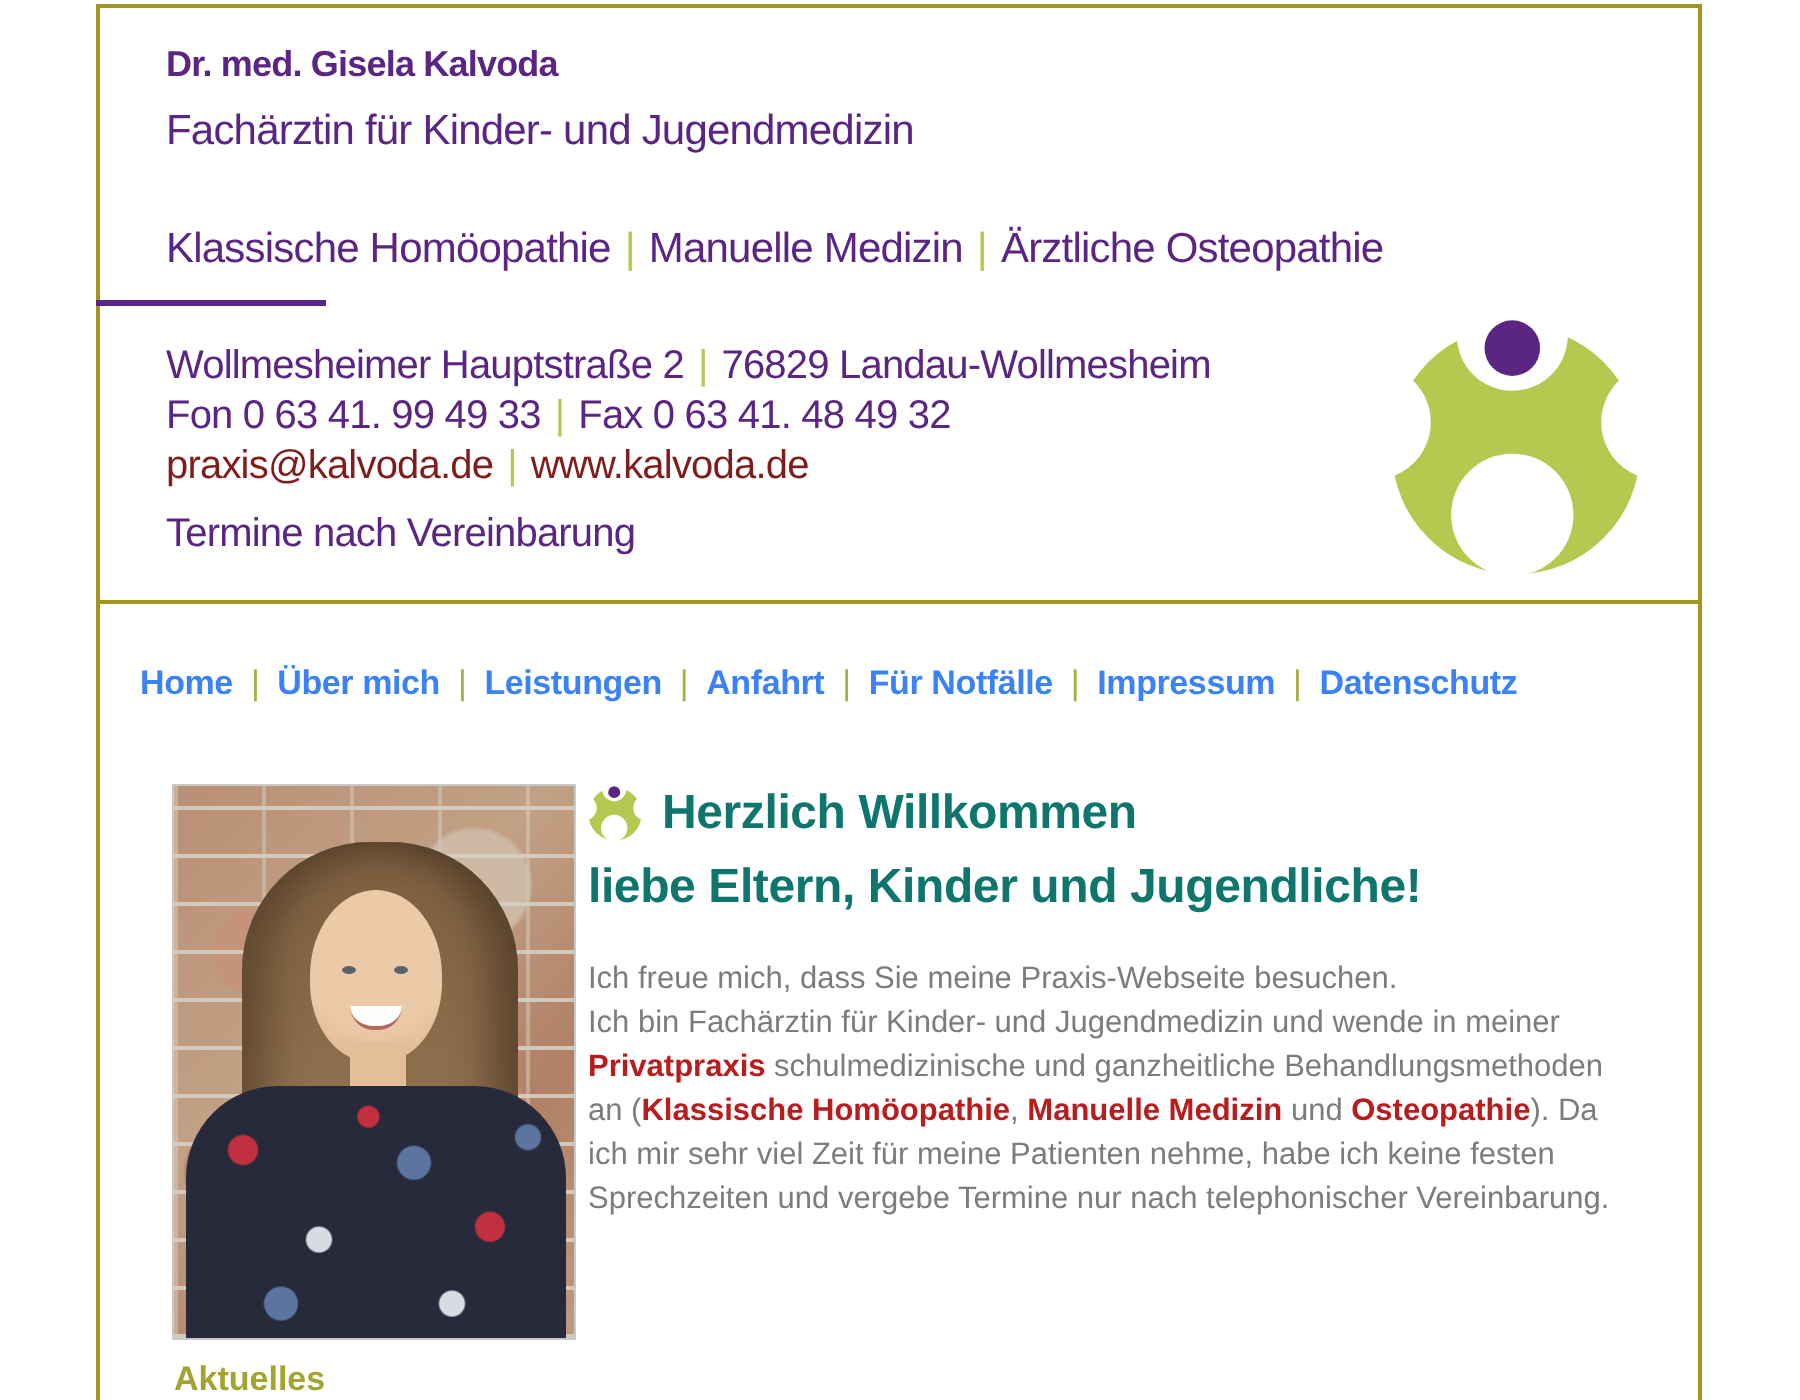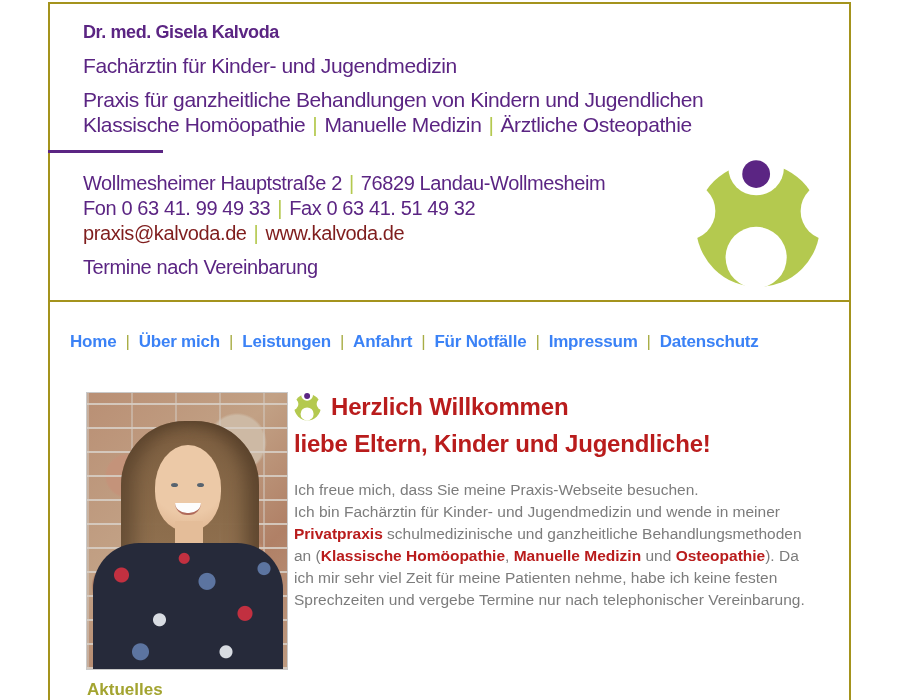--- a/index.html
+++ b/index.html
@@ -80,21 +80,21 @@
       radial-gradient(circle at 25% 85%,#5c74a0 0 8px,rgba(0,0,0,0) 9px),
       radial-gradient(circle at 70% 85%,#d8dce2 0 6px,rgba(0,0,0,0) 7px),
       radial-gradient(circle at 48% 12%,#c23040 0 5px,rgba(0,0,0,0) 6px),
       radial-gradient(circle at 90% 20%,#5c74a0 0 6px,rgba(0,0,0,0) 7px),
       #262a3a;
   }
   .neck{position:absolute;left:88px;top:128px;width:28px;height:30px;background:#e4bd99;}
   .main-col{position:absolute;left:244px;top:389px;width:522px;}
   .welcome-row{display:flex;align-items:center;gap:10px;}
   .welcome-icon{width:27px;height:28px;flex:0 0 auto;}
-  .h-olive{color:#b91c1c;font-size:24px;font-weight:bold;letter-spacing:-0.2px;margin:0;}
+  .h-olive{color:#0f766e;font-size:24px;font-weight:bold;letter-spacing:-0.2px;margin:0;}
   .h-line2{margin-top:9px;}
   .intro{
     margin-top:21px;color:#7c7c7c;font-size:15.5px;line-height:22px;width:515px;
   }
   .intro b{color:#b91c1c;}
   .aktuelles{
     position:absolute;left:37px;top:676px;font-size:17px;font-weight:bold;color:#a3a430;
   }
 </style>
 </head>
@@ -110,32 +110,31 @@
       <circle cx="66" cy="103" r="33" fill="#ffffff"></circle>
       <circle cx="66" cy="13" r="15" fill="#5b2583"></circle>
     </g>
   </defs>
 </svg>
 
 <div class="frame">
 
   <div class="hdr hdr-name">Dr. med. Gisela Kalvoda</div>
   <div class="hdr hdr-sub">Fachärztin für Kinder- und Jugendmedizin</div>
-  <div class="hdr hdr-praxis">Praxis für ganzheitliche Behandlungen von Kindern und Jugendlichen</div>
   <div class="hdr hdr-disc">
     <span>Klassische Homöopathie</span><span class="sep-lime">|</span><span>Manuelle Medizin</span><span class="sep-lime">|</span><span>Ärztliche Osteopathie</span>
   </div>
 
   <div class="rule"></div>
 
   <div class="hdr hdr-addr">
     <span>Wollmesheimer Hauptstraße 2</span><span class="sep-lime">|</span><span>76829 Landau-Wollmesheim</span>
   </div>
   <div class="hdr hdr-fon">
-    <span>Fon 0 63 41. 99 49 33</span><span class="sep-lime">|</span><span>Fax 0 63 41. 51 49 32</span>
+    <span>Fon 0 63 41. 99 49 33</span><span class="sep-lime">|</span><span>Fax 0 63 41. 48 49 32</span>
   </div>
   <div class="hdr hdr-mail">
     <a>praxis@kalvoda.de</a><span class="sep-lime">|</span><a>www.kalvoda.de</a>
   </div>
   <div class="hdr hdr-termine">Termine nach Vereinbarung</div>
 
   <svg class="logo-big" viewBox="0 0 136 136">
     <use href="#kalvoda-logo"></use>
   </svg>
 

